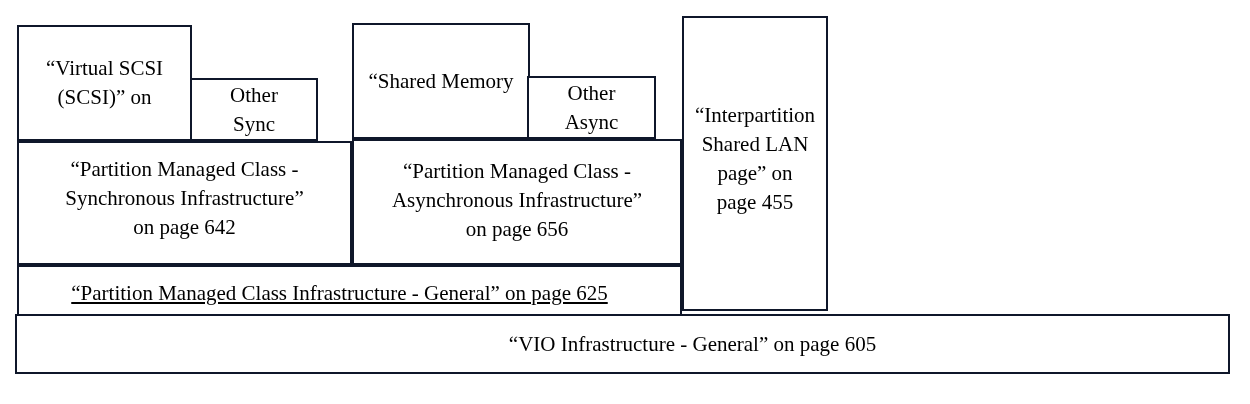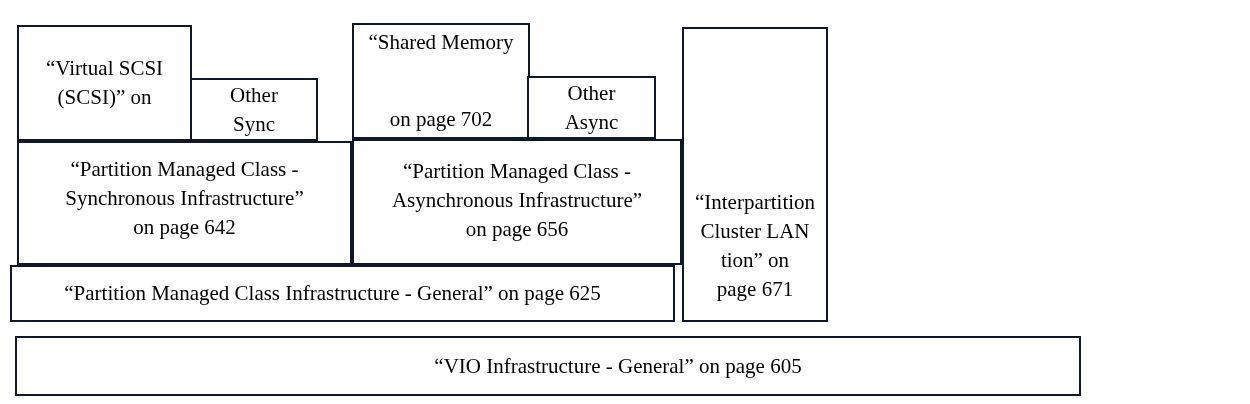--- a/index.html
+++ b/index.html
@@ -34,75 +34,75 @@
   
   #vscsi       { left: 17px;  top: 25px;  width: 175px;  height: 116px; }
   #other-sync  { left: 190px; top: 78px;  width: 128px;  height: 63px; }
 
   
   #smc         { left: 352px; top: 23px;  width: 178px;  height: 116px; gap: 48px; }
   #other-async { left: 527px; top: 76px;  width: 129px;  height: 63px; }
 
   
   #illan {
-    left: 682px; top: 27px; width: 146px; height: 295px;
-    justify-content: flex-end;
+    left: 682px; top: 16px; width: 146px; height: 295px;
+    justify-content: center;
     padding: 6px 0 16px 0;
   }
   .illan-block { display: flex; flex-direction: column; align-items: center; }
 
   
   #sync-infra {
     left: 17px; top: 141px; width: 335px; height: 124px;
     justify-content: flex-start; padding-top: 12px;
   }
   #async-infra {
     left: 352px; top: 139px; width: 330px; height: 126px;
     justify-content: flex-start; padding-top: 16px;
   }
   #pmc-general {
-    left: 10px; top: 265px; width: 665px; height: 57px;
+    left: 17px; top: 265px; width: 665px; height: 57px;
     padding-right: 20px;
+    text-decoration: underline;
   }
   #vio-general {
-    left: 15px; top: 336px; width: 1066px; height: 60px;
+    left: 15px; top: 314px; width: 1215px; height: 60px;
     padding-left: 140px;
   }
 </style>
 </head>
 <body>
 
 <div class="canvas">
 
   <div class="bx" id="vscsi">
     <div class="ln">“Virtual SCSI</div>
     <div class="ln">(SCSI)” on</div>
   </div>
 
   <div class="bx" id="other-sync">
     <div class="ln">Other</div>
     <div class="ln">Sync</div>
   </div>
 
   <div class="bx" id="smc">
     <div class="ln">“Shared Memory</div>
-    <div class="ln">on page 702</div>
   </div>
 
   <div class="bx" id="other-async">
     <div class="ln">Other</div>
     <div class="ln">Async</div>
   </div>
 
   <div class="bx" id="illan">
     <div class="illan-block">
       <div class="ln">“Interpartition</div>
-      <div class="ln">Cluster LAN</div>
-      <div class="ln">tion” on</div>
-      <div class="ln">page 671</div>
+      <div class="ln">Shared LAN</div>
+      <div class="ln">page” on</div>
+      <div class="ln">page 455</div>
     </div>
   </div>
 
   <div class="bx" id="sync-infra">
     <div class="ln">“Partition Managed Class -</div>
     <div class="ln">Synchronous Infrastructure”</div>
     <div class="ln">on page 642</div>
   </div>
 
   <div class="bx" id="async-infra">

